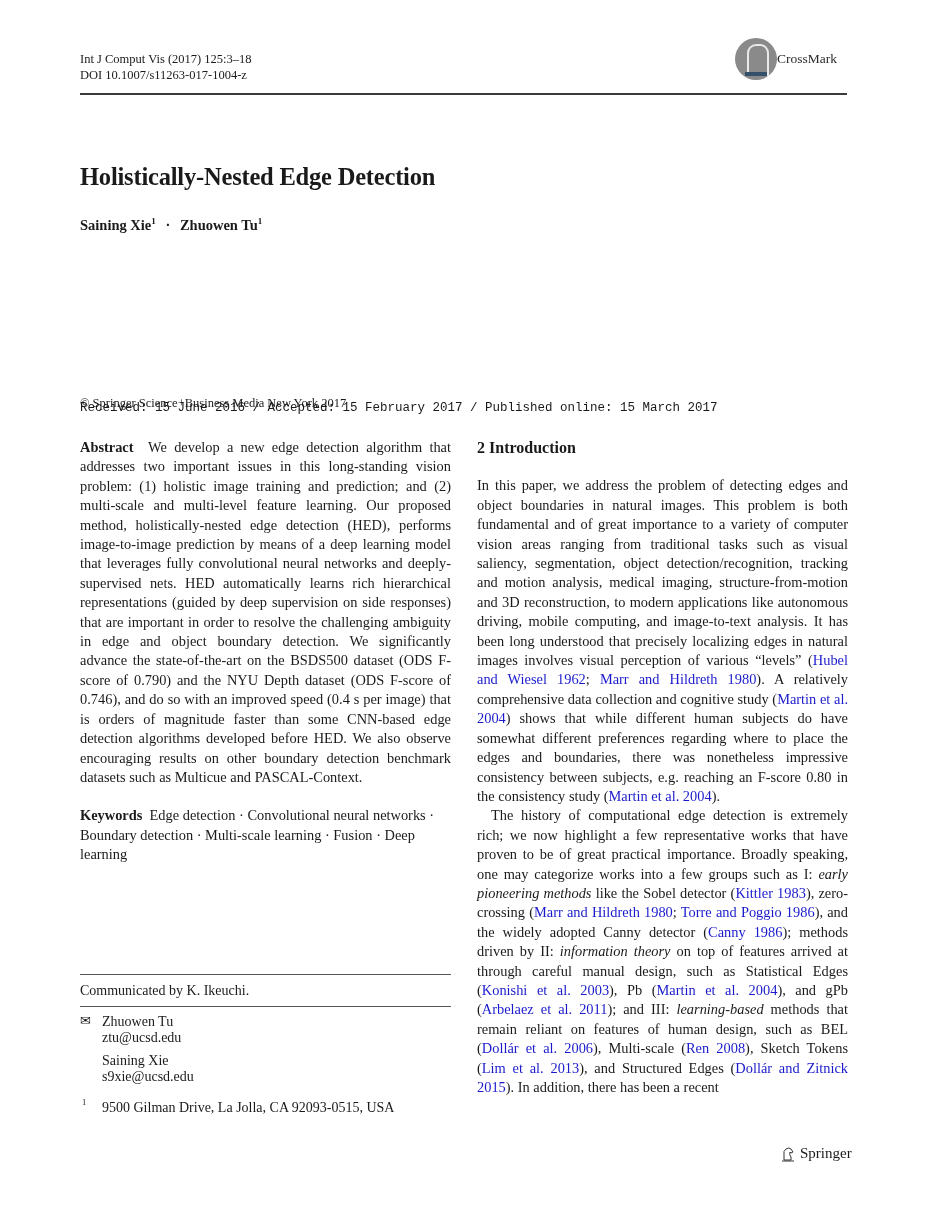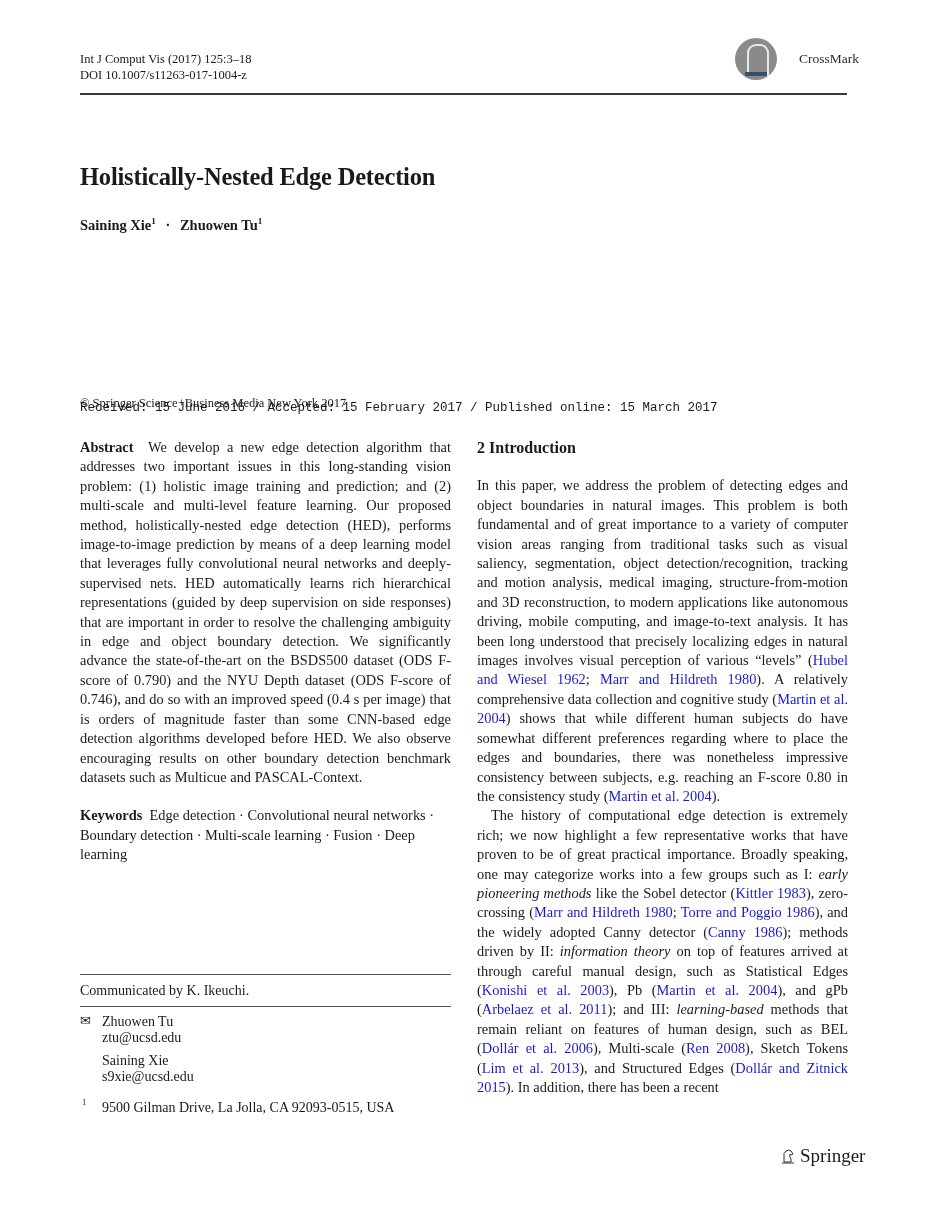--- a/index.html
+++ b/index.html
@@ -17,30 +17,30 @@
   .indent { text-indent: 14px; }
   .b { font-weight: bold; }
   .i { font-style: italic; }
   a.cite { color: #1a1acc; text-decoration: none; }
   .h1 { font-size: 16px; font-weight: bold; }
   .small { font-size: 14px; line-height: 16px; }
   .crossmark-logo { width: 42px; height: 42px; border-radius: 50%; background: #8a8a8a; position: relative; }
   .crossmark-logo .inner { position: absolute; left: 12px; top: 6px; width: 18px; height: 30px; border: 2px solid #e8e8e8; border-bottom: none; border-radius: 9px 9px 0 0; }
   .crossmark-logo .base { position: absolute; left: 10px; top: 34px; width: 22px; height: 4px; background: #34506a; }
   .crossmark-text { font-size: 13.5px; color: #2a2a2a; }
-  .springer-text { font-size: 19px; }
+  .springer-text { font-size: 15px; }
   .envelope { font-size: 13px; }
 </style>
 </head>
 <body>
 
 <div class="abs hdr-line" style="left:80px; top:51px;">Int J Comput Vis (2017) 125:3–18</div>
 <div class="abs hdr-line" style="left:80px; top:67px;">DOI 10.1007/s11263-017-1004-z</div>
 
-<div class="abs" style="left:735px; top:38px; display:flex; align-items:center; gap:22px;">
+<div class="abs" style="left:735px; top:38px; display:flex; align-items:center; gap:0;">
   <div class="crossmark-logo">
     <div class="inner"></div>
     <div class="base"></div>
   </div>
   <span class="crossmark-text">CrossMark</span>
 </div>
 
 <div class="rule" style="left:80px; top:93px; width:767px; height:2px;"></div>
 
 <div class="abs title" style="left:80px; top:163px;">Holistically-Nested Edge Detection</div>

